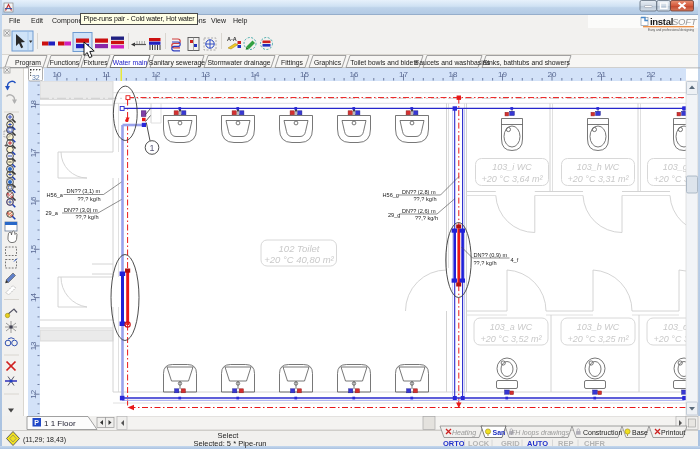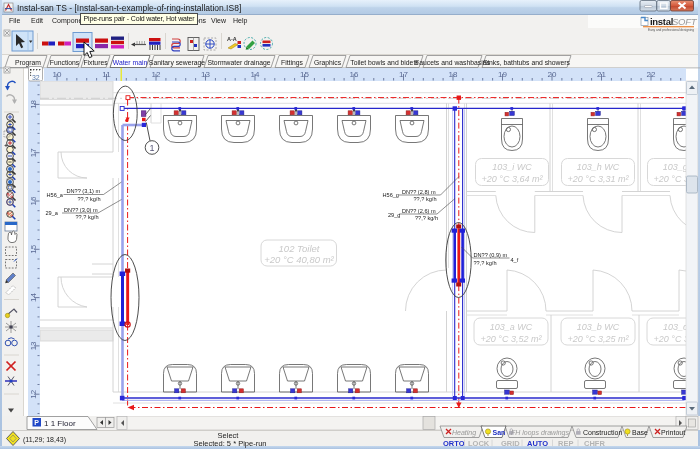--- a/index.html
+++ b/index.html
@@ -18,21 +18,20 @@
   #statusbar{left:0;top:430px;width:700px;height:17px;background:#f1f0ee;border-top:1px solid #cfcdc9;}
   #sheetrow{left:0;top:416px;width:700px;height:14px;background:#f1f0ee;}
   .winborder{background:linear-gradient(#c5d8ee,#aac2e0);}
   #tooltip{left:80px;top:13px;width:116px;height:10px;background:#ffffe6;border:1px solid #4a4a4a;
     font-size:7px;letter-spacing:-0.15px;color:#111;text-align:center;line-height:10px;white-space:nowrap;z-index:30;}
 </style>
 </head>
 <body>
 <div id="app">
   <div class="abs" id="titlebar"></div>
-  <div class="abs" id="titletxt">Instal-san TS - [Instal-san-t-example-of-ring-installation.IS8]</div>
   <div class="abs" id="menubar"></div>
   <div class="abs menu" style="left:9px;">File</div>
   <div class="abs menu" style="left:31px;">Edit</div>
   <div class="abs menu" style="left:52px;">Components</div>
   <div class="abs menu" style="left:148px;">Threads</div>
   <div class="abs menu" style="left:89px;opacity:0;">x</div>
   <div class="abs menu" style="left:89px;">Component data</div>
   <div class="abs menu" style="left:182px;opacity:0;">x</div>
   <div class="abs menu" style="left:182px;">Options</div>
   <div class="abs menu" style="left:211px;">View</div>

